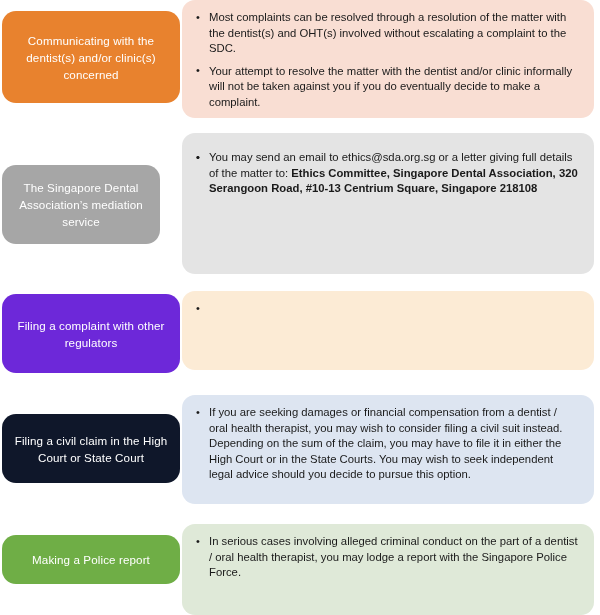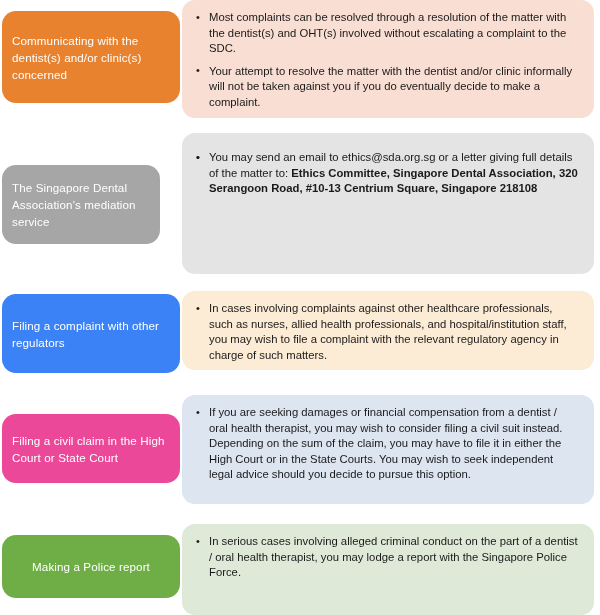--- a/index.html
+++ b/index.html
@@ -32,21 +32,21 @@
     left: 2px;
     border-radius: 14px;
     display: flex;
     align-items: center;
     justify-content: center;
     box-sizing: border-box;
     padding: 4px 10px;
   }
   .chip-label {
     color: #ffffff;
-    text-align: left;
+    text-align: center;
     font-size: 11.6px;
     line-height: 17px;
     letter-spacing: 0.01em;
   }
 
   
   .panel {
     position: absolute;
     left: 182px;
     width: 412px;
@@ -101,40 +101,40 @@
           <li><span class="bullet">•</span><span>You may send an email to ethics@sda.org.sg or a letter giving full details of the matter to: </span><span class="strong">Ethics Committee, Singapore Dental Association, 320 Serangoon Road, #10-13 Centrium Square, Singapore 218108</span></li>
         </ul>
       </div>
       <div class="chip" style="top: 165px; height: 79px; width: 158px; background: rgb(166, 166, 166);">
         <span class="chip-label" style="color: rgb(255, 255, 255);">The Singapore Dental Association’s mediation service</span>
       </div>
     </div>
     <div class="row" style="top: 0px;">
       <div class="panel" style="top: 291px; height: 79px; background: rgb(252, 235, 213);">
         <ul>
-          <li><span class="bullet">•</span><span>In cases involving complaints against other healthcare professionals, such as nurses, allied health professionals, and hospital/institution staff, you may wish to file a complaint with the relevant regulatory agency in charge of such matters.</span></li>
+          <li><span class="bullet">•</span></li>
         </ul>
       </div>
-      <div class="chip" style="top: 294px; height: 79px; width: 178px; background: #3b82f6;">
+      <div class="chip" style="top: 294px; height: 79px; width: 178px; background: #6d28d9;">
         <span class="chip-label" style="color: rgb(255, 255, 255);">Filing a complaint with other regulators</span>
       </div>
     </div>
     <div class="row" style="top: 0px;">
       <div class="panel" style="top: 395px; height: 109px; background: rgb(221, 229, 241);">
         <ul>
           <li><span class="bullet">•</span><span>If you are seeking damages or financial compensation from a dentist / oral health therapist, you may wish to consider filing a civil suit instead. Depending on the sum of the claim, you may have to file it in either the High Court or in the State Courts. You may wish to seek independent legal advice should you decide to pursue this option.</span></li>
         </ul>
       </div>
-      <div class="chip" style="top: 414px; height: 69px; width: 178px; background: #ec4899;">
+      <div class="chip" style="top: 414px; height: 69px; width: 178px; background: #0f172a;">
         <span class="chip-label" style="color: rgb(255, 255, 255);">Filing a civil claim in the High Court or State Court</span>
       </div>
     </div>
     <div class="row" style="top: 0px;">
       <div class="panel" style="top: 524px; height: 91px; background: rgb(223, 233, 216);">
         <ul>
           <li><span class="bullet">•</span><span>In serious cases involving alleged criminal conduct on the part of a dentist / oral health therapist, you may lodge a report with the Singapore Police Force.</span></li>
         </ul>
       </div>
-      <div class="chip" style="top: 535px; height: 63px; width: 178px; background: rgb(111, 174, 70);">
+      <div class="chip" style="top: 535px; height: 49px; width: 178px; background: rgb(111, 174, 70);">
         <span class="chip-label" style="color: rgb(255, 255, 255);">Making a Police report</span>
       </div>
     </div>
   </div>
 
 </body></html>

